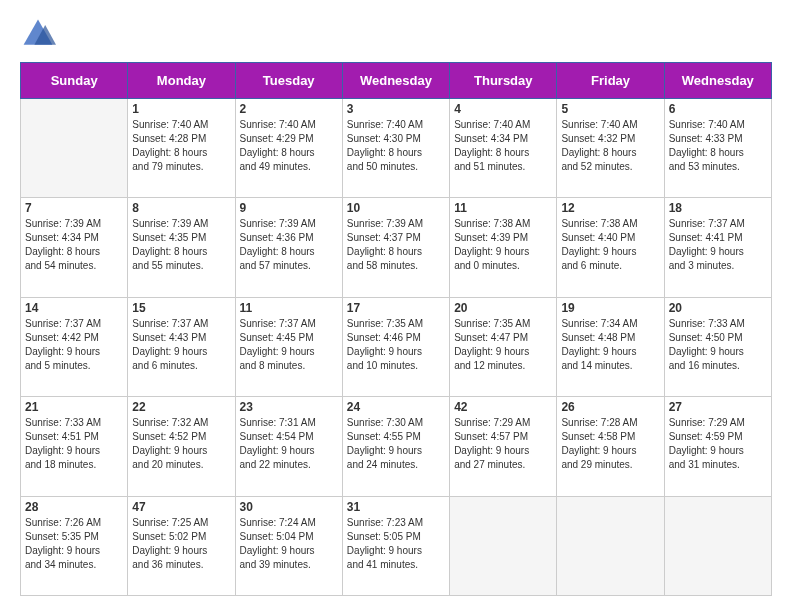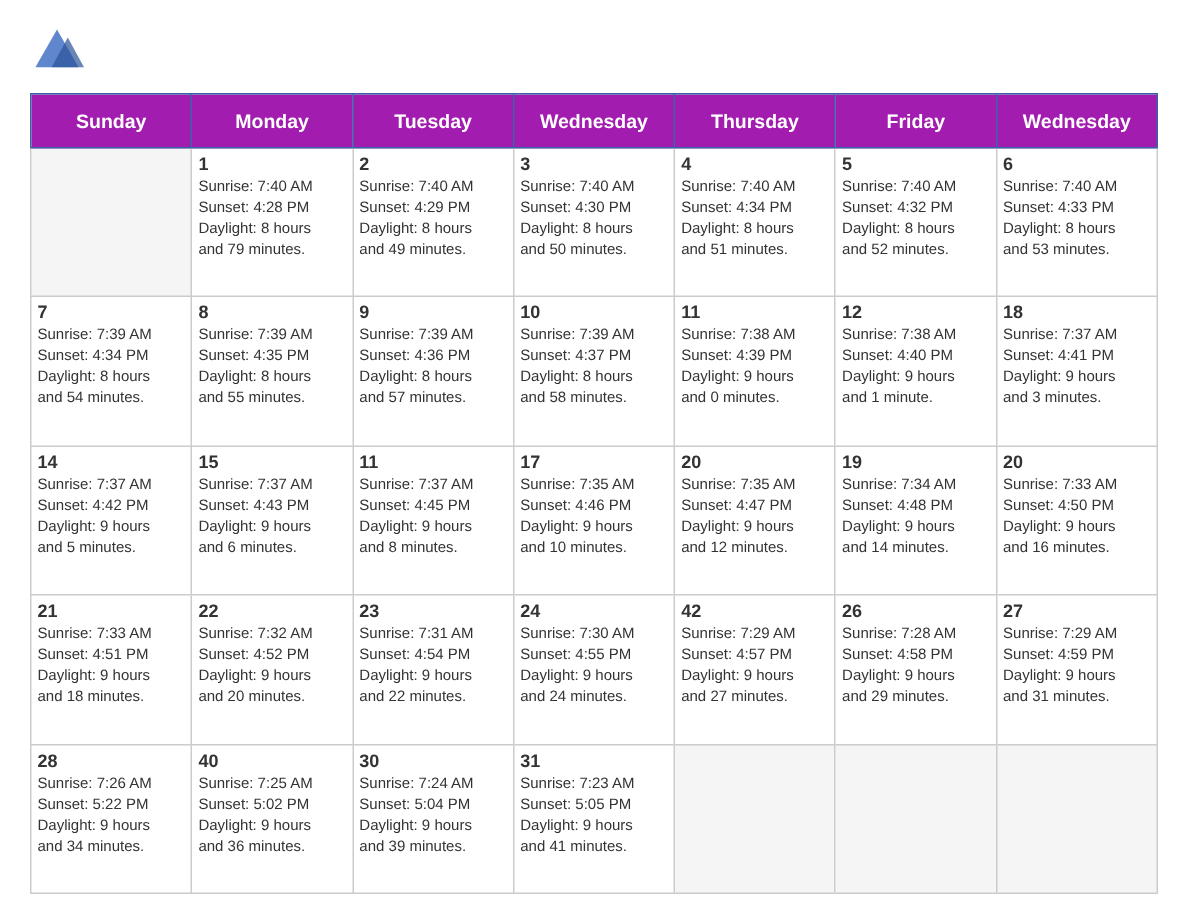--- a/index.html
+++ b/index.html
@@ -208,21 +208,21 @@
             <div class="cell-text">Sunrise: 7:38 AM</div>
             <div class="cell-text">Sunset: 4:39 PM</div>
             <div class="cell-text">Daylight: 9 hours</div>
             <div class="cell-text">and 0 minutes.</div>
           </td>
           <td>
             <span class="day-num">12</span>
             <div class="cell-text">Sunrise: 7:38 AM</div>
             <div class="cell-text">Sunset: 4:40 PM</div>
             <div class="cell-text">Daylight: 9 hours</div>
-            <div class="cell-text">and 1 minute.</div>
+            <div class="cell-text">and 6 minute.</div>
           </td>
           <td>
             <span class="day-num">18</span>
             <div class="cell-text">Sunrise: 7:37 AM</div>
             <div class="cell-text">Sunset: 4:41 PM</div>
             <div class="cell-text">Daylight: 9 hours</div>
             <div class="cell-text">and 3 minutes.</div>
           </td>
         </tr>
         <tr class="week-row">
@@ -324,26 +324,26 @@
             <div class="cell-text">Sunrise: 7:29 AM</div>
             <div class="cell-text">Sunset: 4:59 PM</div>
             <div class="cell-text">Daylight: 9 hours</div>
             <div class="cell-text">and 31 minutes.</div>
           </td>
         </tr>
         <tr class="week-row">
           <td>
             <span class="day-num">28</span>
             <div class="cell-text">Sunrise: 7:26 AM</div>
-            <div class="cell-text">Sunset: 5:22 PM</div>
+            <div class="cell-text">Sunset: 5:35 PM</div>
             <div class="cell-text">Daylight: 9 hours</div>
             <div class="cell-text">and 34 minutes.</div>
           </td>
           <td>
-            <span class="day-num">40</span>
+            <span class="day-num">47</span>
             <div class="cell-text">Sunrise: 7:25 AM</div>
             <div class="cell-text">Sunset: 5:02 PM</div>
             <div class="cell-text">Daylight: 9 hours</div>
             <div class="cell-text">and 36 minutes.</div>
           </td>
           <td>
             <span class="day-num">30</span>
             <div class="cell-text">Sunrise: 7:24 AM</div>
             <div class="cell-text">Sunset: 5:04 PM</div>
             <div class="cell-text">Daylight: 9 hours</div>

